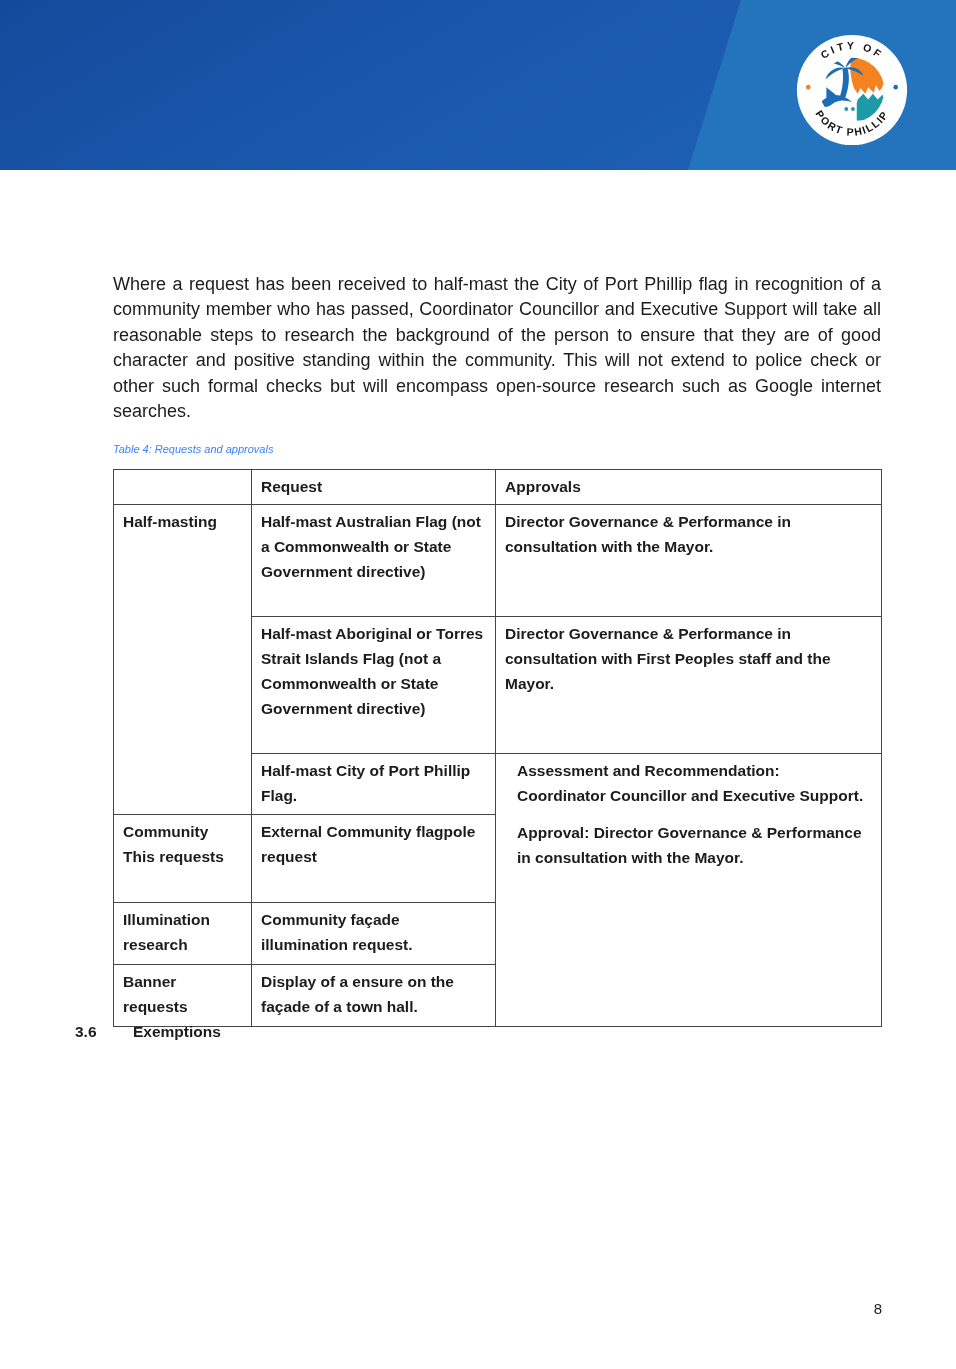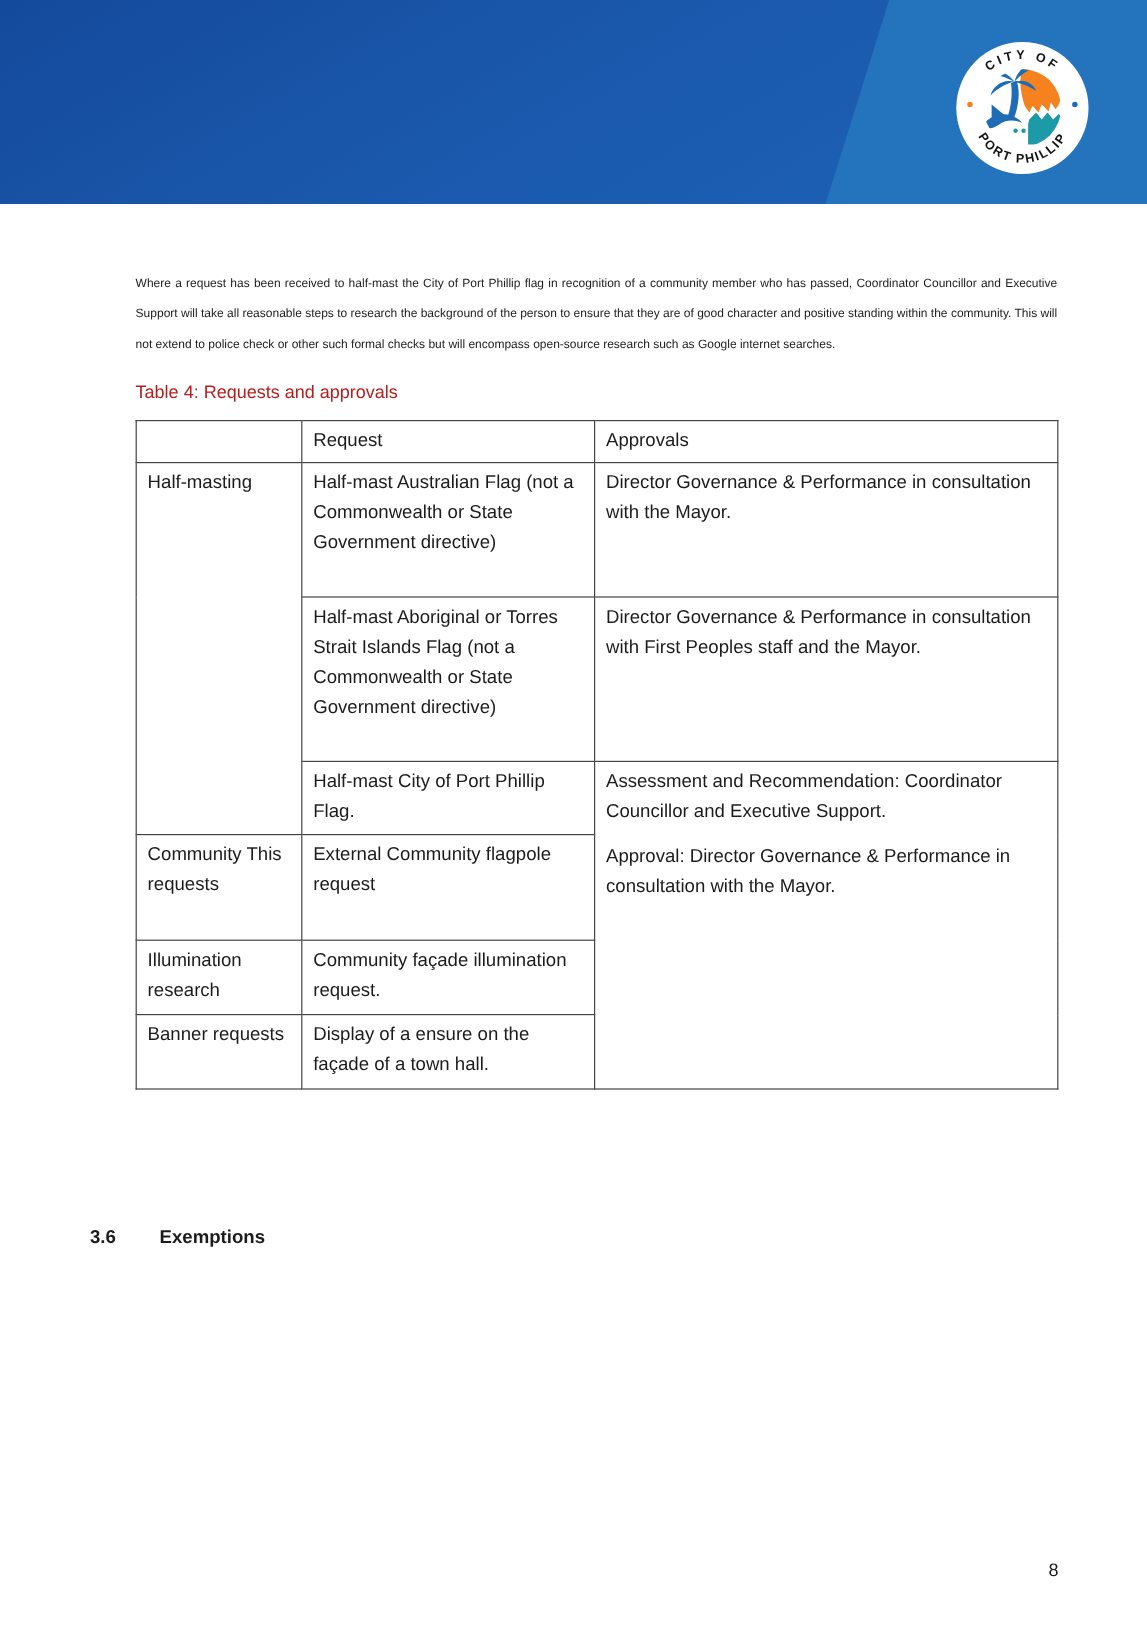--- a/index.html
+++ b/index.html
@@ -31,50 +31,51 @@
   .logo {
     position: absolute; left: 795px; top: 33px;
     width: 114px; height: 114px;
   }
 
   
   .main {
     position: absolute; left: 113px; top: 224px; width: 768px;
   }
   .intro {
-    font-size: 10px; line-height: 25.4px;
+    font-size: 18px; line-height: 25.4px;
     text-align: justify;
+    margin-top: 48px;
   }
   .caption {
     margin-top: 19px; margin-bottom: 14px;
-    font-size: 15px; 
-    color: #b91c1c;
+    font-size: 11px; font-style: italic;
+    color: #3b82f6;
   }
   table.req {
     border-collapse: collapse;
     width: 768px;
     table-layout: fixed;
   }
   table.req td {
     border: 1px solid #454545;
     vertical-align: top;
     padding: 4px 9px;
-    font-size: 15.5px; line-height: 25px;
+    font-size: 15.5px; line-height: 25px; font-weight: bold;
   }
   col.c1 { width: 138px; }
   col.c2 { width: 244px; }
   col.c3 { width: 386px; }
   tr.rh  { height: 35px; }
   tr.r1  { height: 112px; }
   tr.r2  { height: 137px; }
   tr.r3  { height: 61px; }
   tr.r4  { height: 88px; }
   tr.r5  { height: 62px; }
   tr.r6  { height: 62px; }
-  td.merged p { margin: 0 0 12px 0; }
+  td.merged p { margin: 0 0 12px 12px; }
 
   
   .sec {
     position: absolute; left: 55px; top: 1021px; width: 826px;
     display: flex; align-items: flex-start; margin-left: 20px;
   }
   .sec-num {
     width: 58px; flex: 0 0 58px;
     font-weight: bold; font-size: 15.5px; line-height: 22px;
   }

